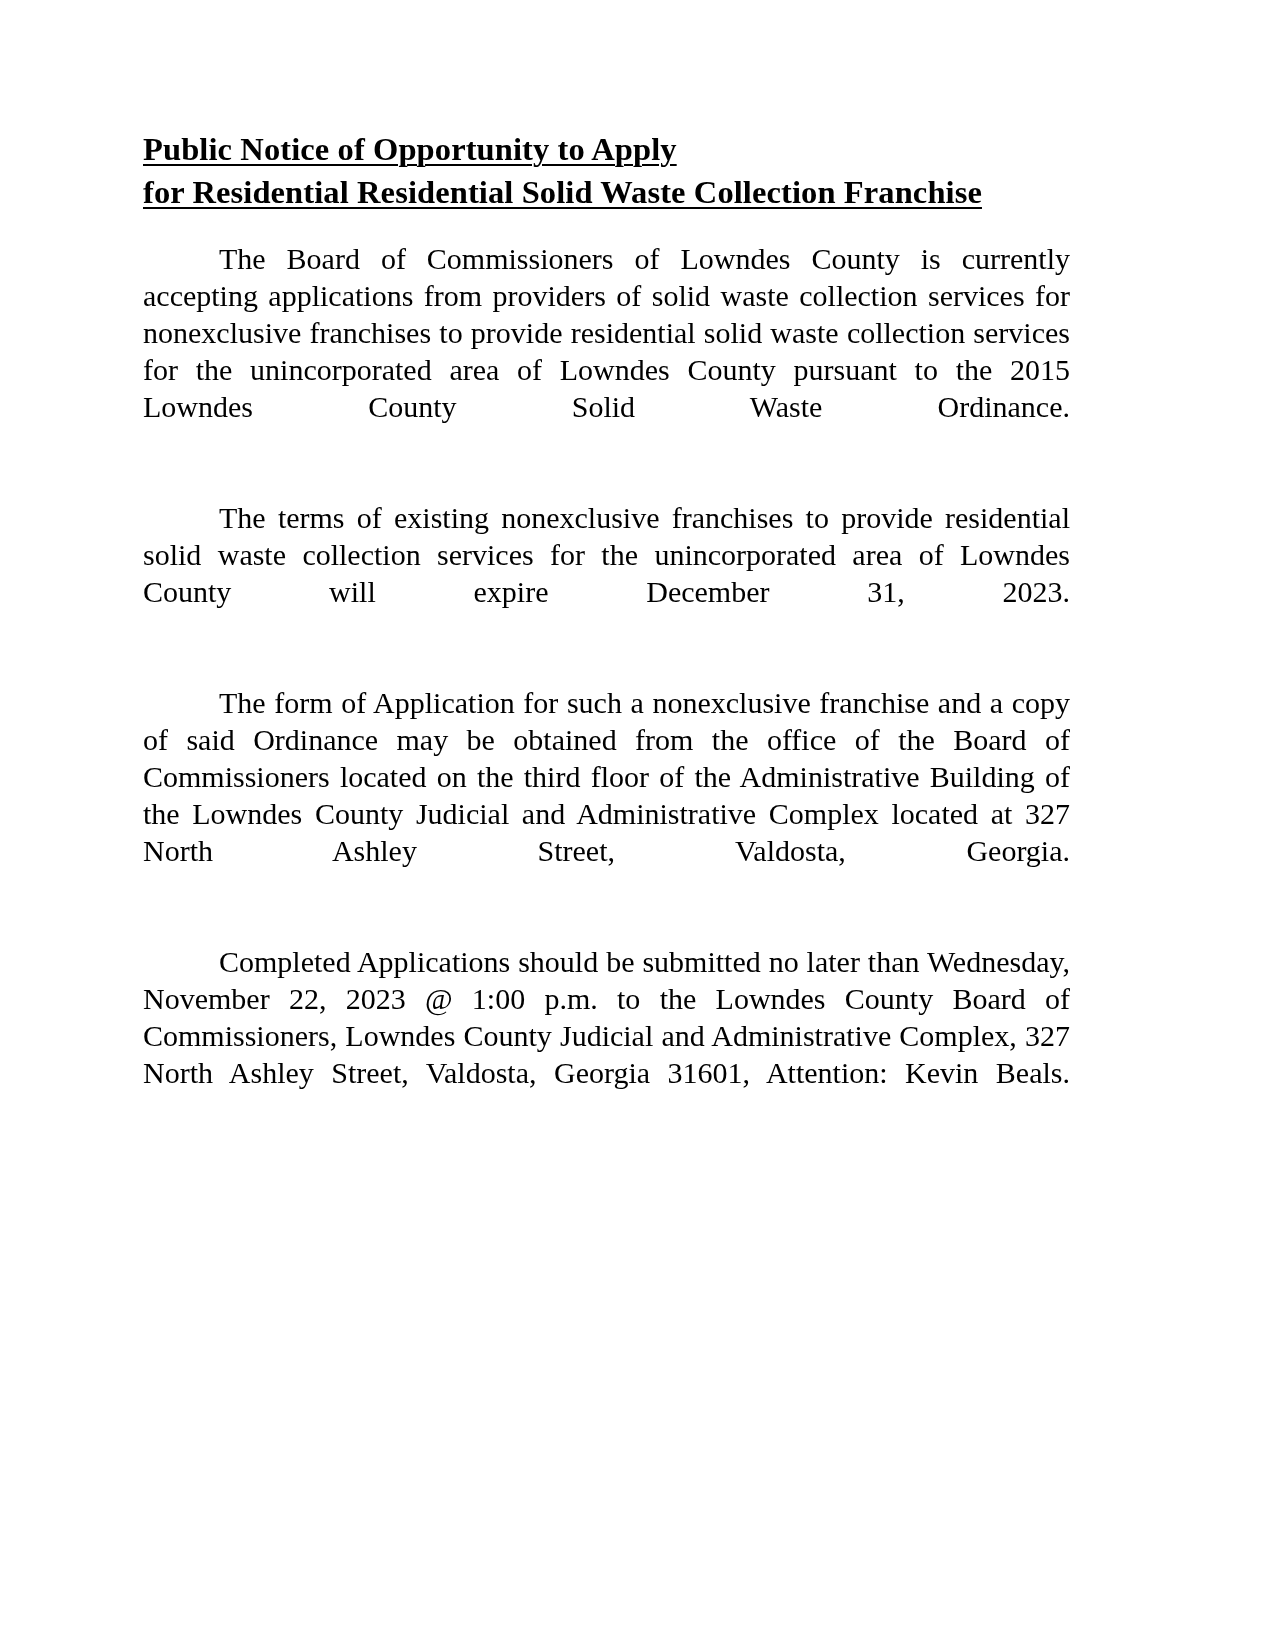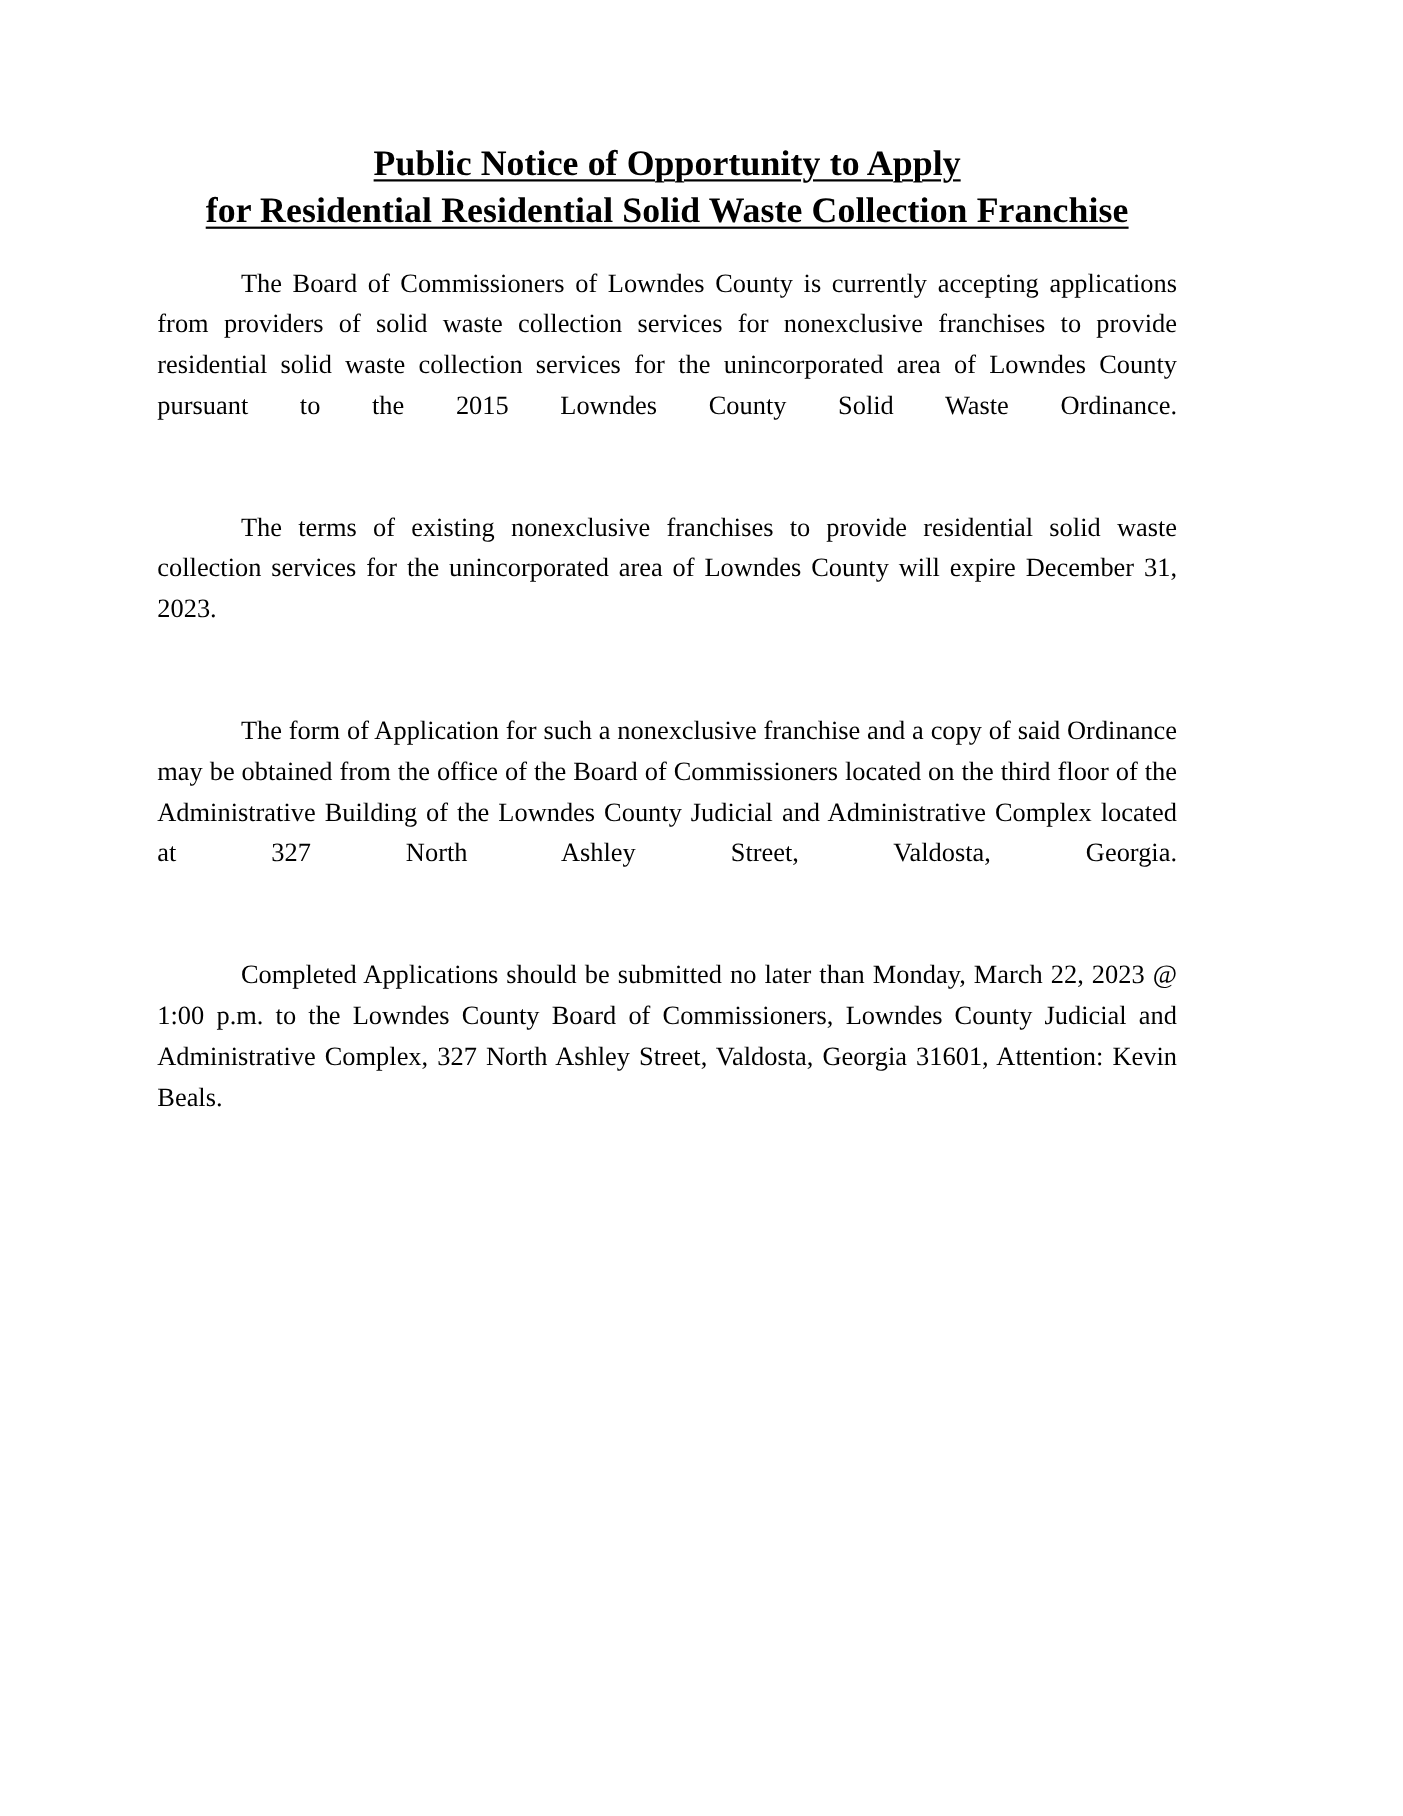--- a/index.html
+++ b/index.html
@@ -20,21 +20,20 @@
   .page {
     position: relative;
     width: 1275px;
     height: 1651px;
     background: #ffffff;
     box-sizing: border-box;
     padding: 128px 205px 0 143px;
   }
 
   .doc-title {
-    text-align: center;
     font-size: 32.5px;
     line-height: 43px;
     margin: 0 0 0 0;
     letter-spacing: 0.1px;
   }
   .doc-title .title-line {
     display: block;
     text-decoration: underline;
     text-underline-offset: 4px;
     text-decoration-thickness: 1.5px;
@@ -42,21 +41,21 @@
   }
   .doc-title .title-line-1 {
     
   }
 
   .body-block {
     margin-top: 26px;
   }
 
   p.para {
-    font-size: 24px;
+    font-size: 30px;
     line-height: 37px;
     text-align: justify;
     text-justify: inter-word;
     text-indent: 76px;
     margin: 13px 0 37px 0;
     hyphens: none;
     word-spacing: 0.2px;
   }
   p.para:last-child {
     margin-bottom: 0;
@@ -80,16 +79,16 @@
   </h1>
 
   <div class="body-block">
     <p class="para">The Board of Commissioners of Lowndes County is currently accepting applications from providers of solid waste collection services for nonexclusive franchises to provide residential solid waste collection services for the unincorporated area of Lowndes County pursuant to the 2015 Lowndes County Solid Waste Ordinance.</p>
 
 
     <p class="para">The terms of existing nonexclusive franchises to provide residential solid waste collection services for the unincorporated area of Lowndes County will expire December 31, 2023.</p>
 
     <p class="para">The form of Application for such a nonexclusive franchise and a copy of said Ordinance may be obtained from the office of the Board of Commissioners located on the third floor of the Administrative Building of the Lowndes County Judicial and Administrative Complex located at 327 North Ashley Street, Valdosta, Georgia.</p>
 
-    <p class="para">Completed Applications should be submitted no later than Monday, March 22, 2023 @ 1:00 p.m. to the Lowndes County Board of Commissioners, Lowndes County Judicial and Administrative Complex, 327 North Ashley Street, Valdosta, Georgia 31601, Attention: Kevin Beals.</p>
+    <p class="para">Completed Applications should be submitted no later than Wednesday, November 22, 2023 @ 1:00 p.m. to the Lowndes County Board of Commissioners, Lowndes County Judicial and Administrative Complex, 327 North Ashley Street, Valdosta, Georgia 31601, Attention: Kevin Beals.</p>
   </div>
 
 </div>
 
 </body></html>

